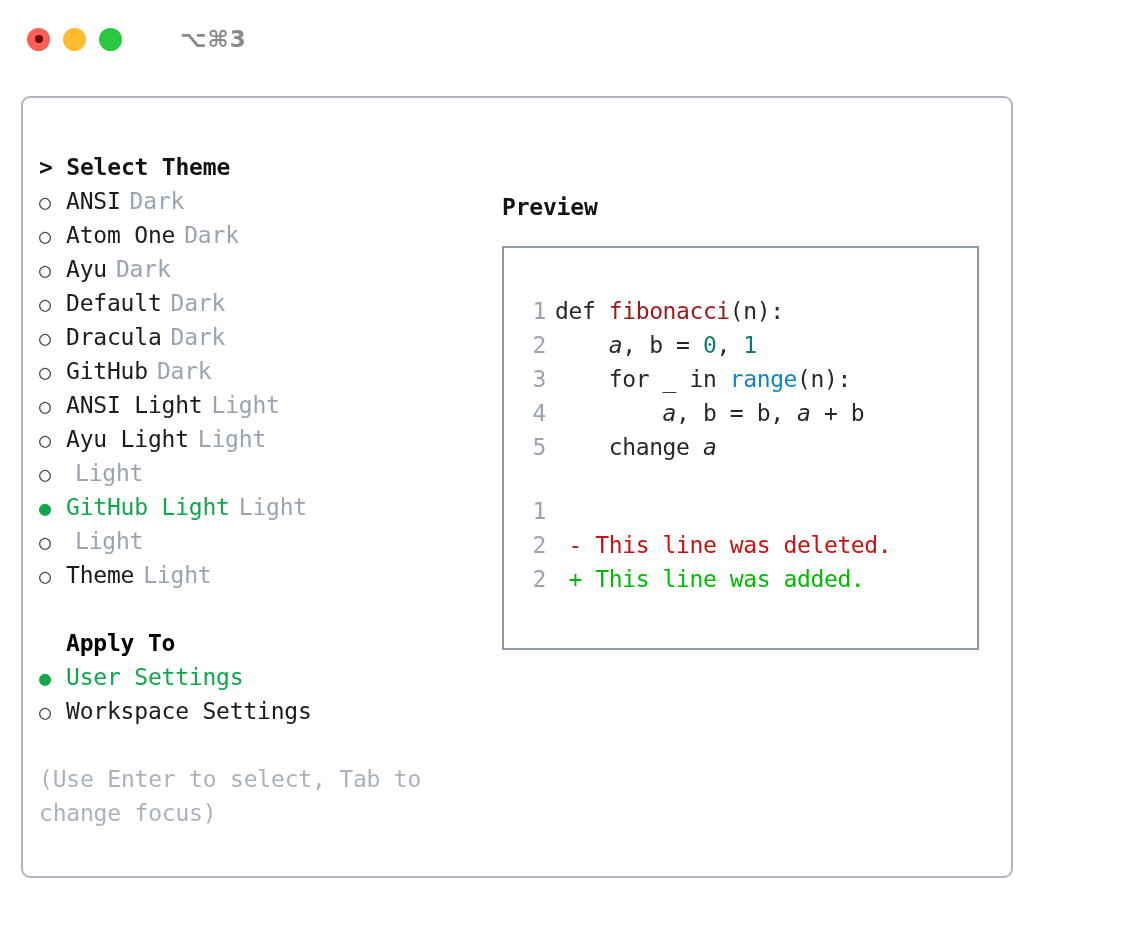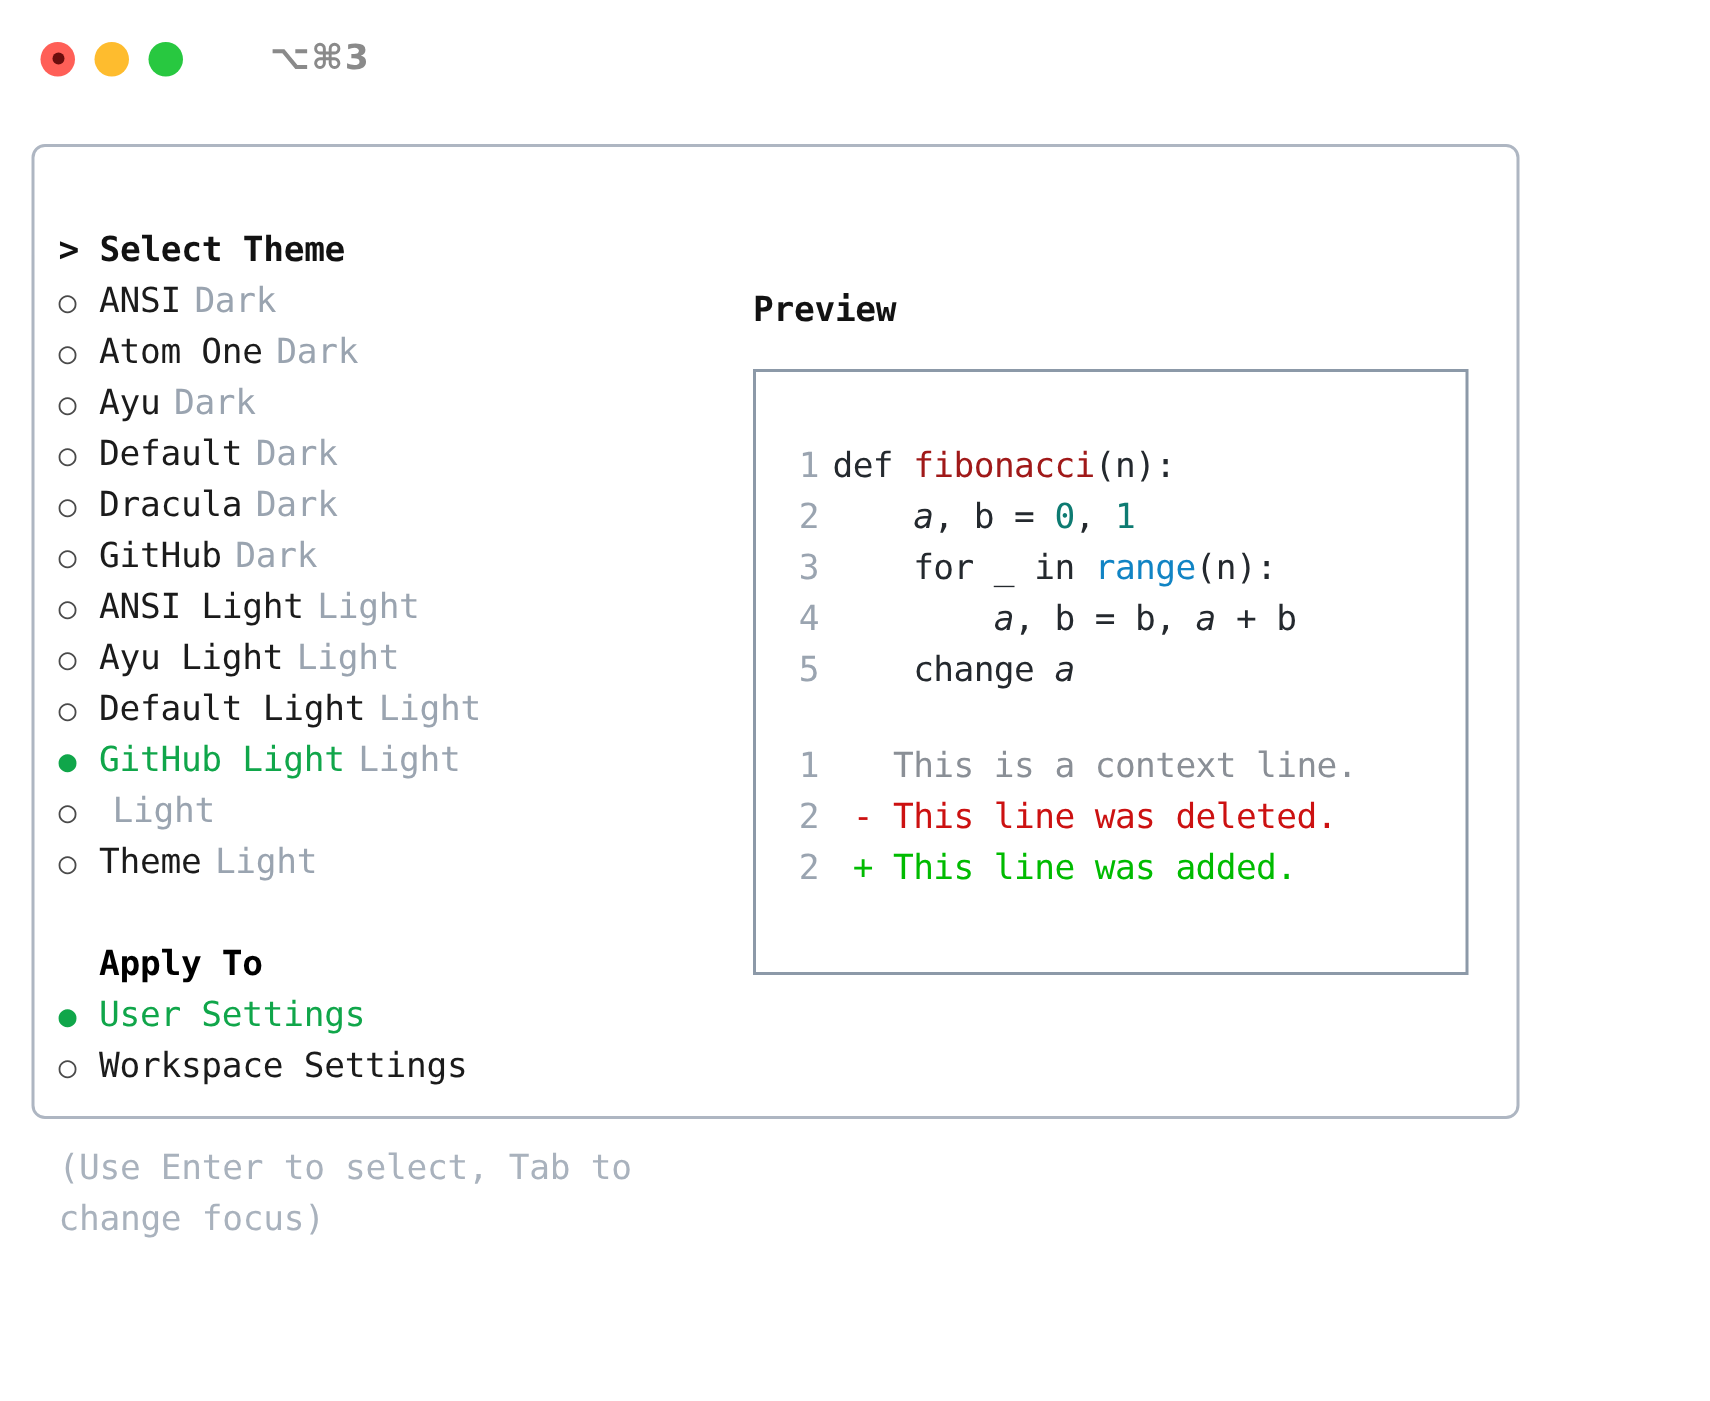--- a/index.html
+++ b/index.html
@@ -68,21 +68,21 @@
     line-height: 1;
     white-space: pre;
   }
 
   
   .panel {
     position: absolute;
     left: 21px;
     top: 96px;
     width: 992px;
-    height: 650px;
+    height: 782px;
     border: 2px solid #aeb6c2;
     border-radius: 9px;
     box-sizing: border-box;
     background: #ffffff;
   }
 
   
   .cols {
     position: absolute;
     left: 0; top: 0;
@@ -222,21 +222,21 @@
 
         <div id="theme-list">
             <div class="opt-row"><span class="marker">○</span><span class="opt-label">ANSI</span><span class="opt-variant">Dark</span></div>
             <div class="opt-row"><span class="marker">○</span><span class="opt-label">Atom One</span><span class="opt-variant">Dark</span></div>
             <div class="opt-row"><span class="marker">○</span><span class="opt-label">Ayu</span><span class="opt-variant">Dark</span></div>
             <div class="opt-row"><span class="marker">○</span><span class="opt-label">Default</span><span class="opt-variant">Dark</span></div>
             <div class="opt-row"><span class="marker">○</span><span class="opt-label">Dracula</span><span class="opt-variant">Dark</span></div>
             <div class="opt-row"><span class="marker">○</span><span class="opt-label">GitHub</span><span class="opt-variant">Dark</span></div>
             <div class="opt-row"><span class="marker">○</span><span class="opt-label">ANSI Light</span><span class="opt-variant">Light</span></div>
             <div class="opt-row"><span class="marker">○</span><span class="opt-label">Ayu Light</span><span class="opt-variant">Light</span></div>
-            <div class="opt-row"><span class="marker">○</span><span class="opt-label">Default Light</span><span class="opt-variant">Light</span></div>
+            <div class="opt-row"><span class="marker">○</span><span class="opt-variant">Light</span></div>
             <div class="opt-row is-selected"><span class="marker selected">●</span><span class="opt-label">GitHub Light</span><span class="opt-variant">Light</span></div>
             <div class="opt-row"><span class="marker">○</span><span class="opt-variant">Light</span></div>
             <div class="opt-row"><span class="marker">○</span><span class="opt-label">Theme</span><span class="opt-variant">Light</span></div>
           </div>
 
         <div class="spacer-row"></div>
 
         <div class="apply-title">Apply To</div>
 
         <div id="apply-list">
@@ -253,21 +253,21 @@
         <div class="preview-box">
           <div id="code-block">
               <div class="code-line"><span class="ln">1</span><span class="code-text">def </span><span class="tok-fn">fibonacci</span><span class="code-text">(n):</span></div>
               <div class="code-line"><span class="ln">2</span><span class="code-text">    </span><span class="tok-var code-text">a</span><span class="code-text">, </span><span class="code-text">b</span><span class="code-text"> = </span><span class="tok-num">0</span><span class="code-text">, </span><span class="tok-num">1</span></div>
               <div class="code-line"><span class="ln">3</span><span class="code-text">    for _ in </span><span class="tok-call">range</span><span class="code-text">(n):</span></div>
               <div class="code-line"><span class="ln">4</span><span class="code-text">        </span><span class="tok-var code-text">a</span><span class="code-text">, b = b, </span><span class="tok-var code-text">a</span><span class="code-text"> + b</span></div>
               <div class="code-line"><span class="ln">5</span><span class="code-text">    change </span><span class="tok-var code-text">a</span></div>
             </div>
           <div class="blank-row"></div>
           <div id="diff-block">
-              <div class="code-line"><span class="ln">1</span><span class="diff-ctx">   </span><span class="diff-ctx">This is a context line.</span></div>
+              <div class="code-line"><span class="ln">1</span><span class="diff-ctx">   </span></div>
               <div class="code-line"><span class="ln">2</span><span class="diff-del"> - </span><span class="diff-del">This line was deleted.</span></div>
               <div class="code-line"><span class="ln">2</span><span class="diff-add"> + </span><span class="diff-add">This line was added.</span></div>
             </div>
         </div>
       </div>
 
     </div>
   </div>
 </div>
 

